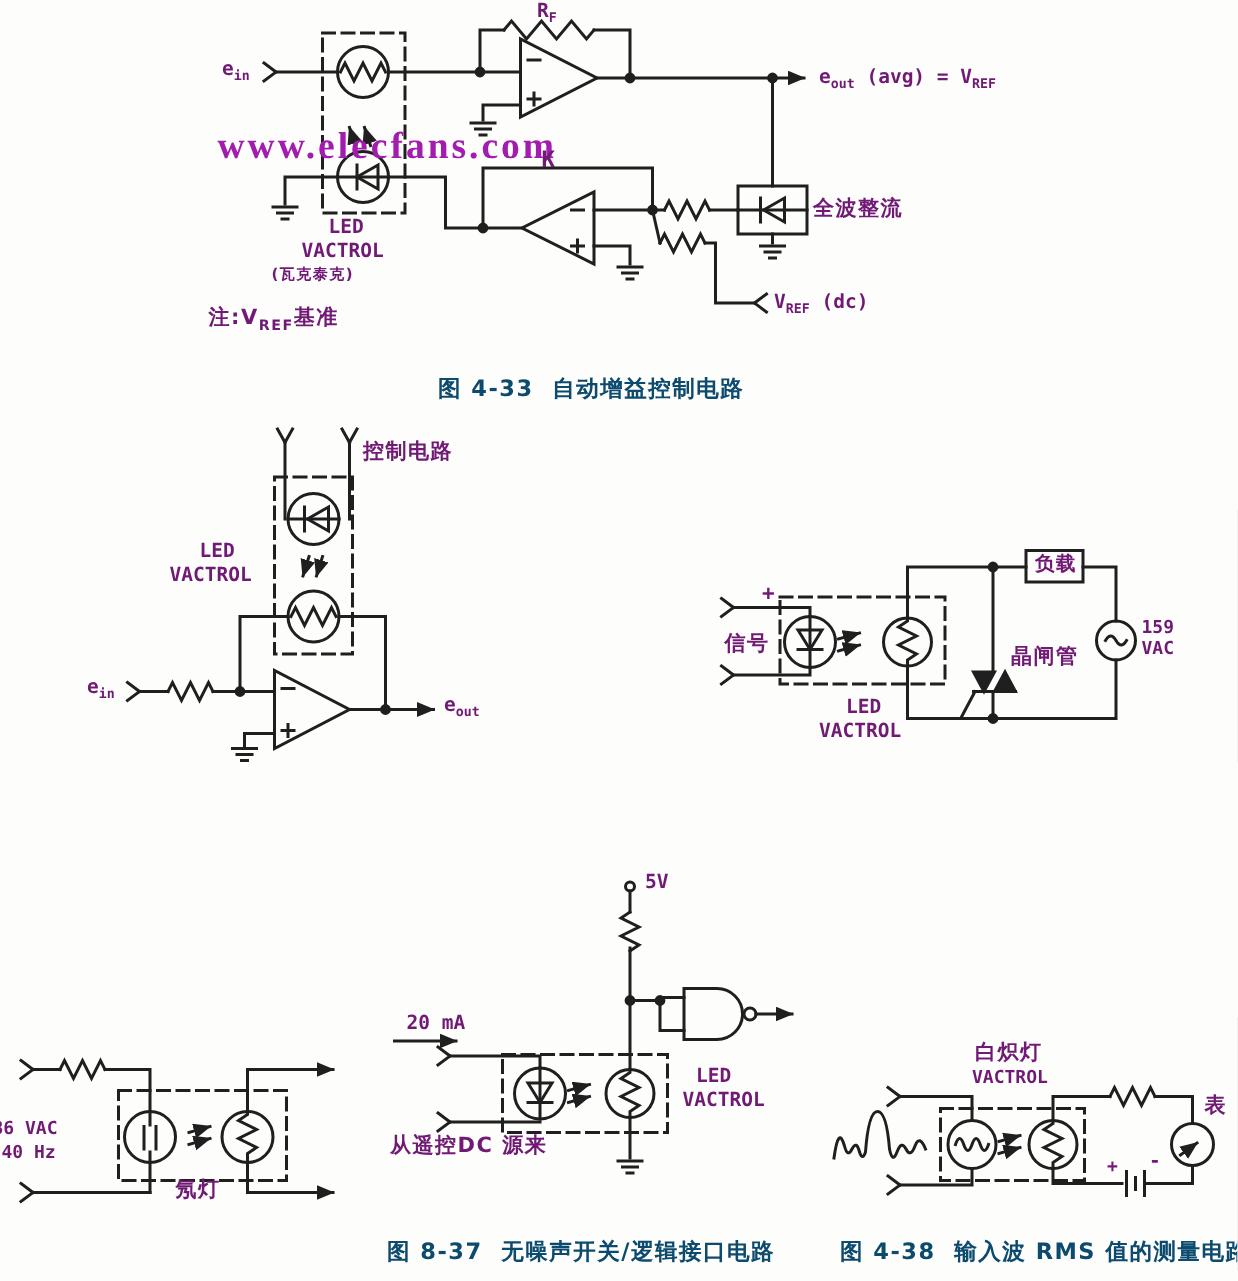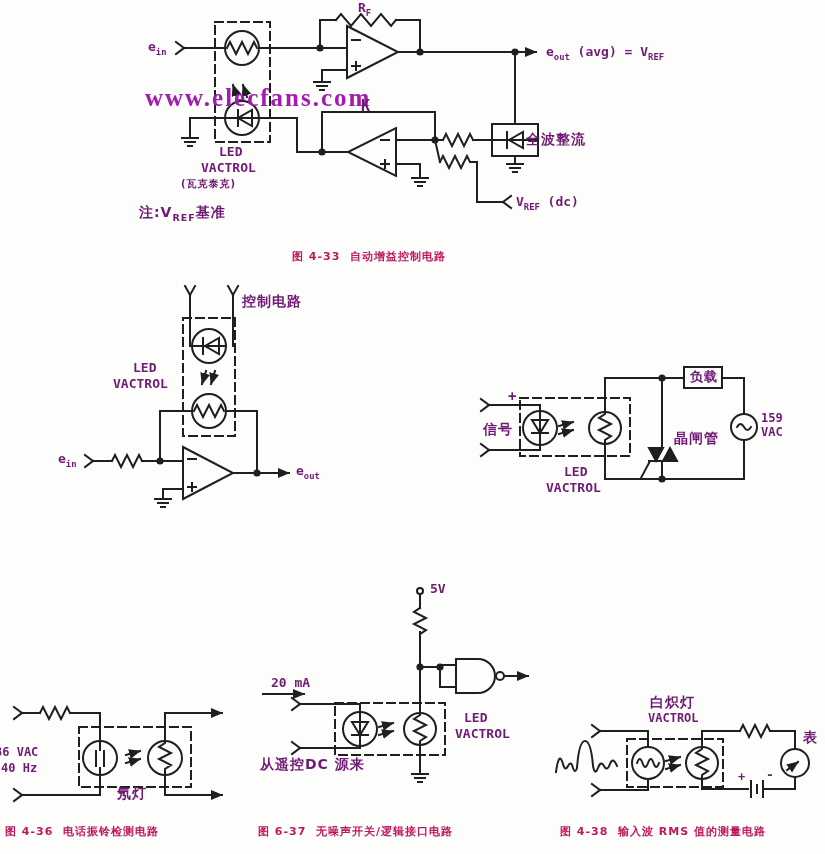--- a/index.html
+++ b/index.html
@@ -2,21 +2,21 @@
 <html><head>
 <meta charset="utf-8">
 <style>
   html,body{margin:0;padding:0;background:#e9e9e9;}
   #page{position:relative;width:825px;height:854px;background:#fdfdfb;overflow:hidden;
         font-family:"DejaVu Sans",sans-serif;}
   #art{position:absolute;left:0;top:0;}
   .t{position:absolute;color:#701a75;white-space:pre;line-height:1.15;}
   .mono{font-family:"DejaVu Sans Mono",monospace;font-weight:bold;font-size:13px;}
   .cn{font-family:"DejaVu Sans",sans-serif;font-weight:bold;font-size:14px;letter-spacing:1px;}
-  .cap{font-family:"DejaVu Sans",sans-serif;font-weight:bold;font-size:11px;letter-spacing:1px;color:#be185d;}
+  .cap{font-family:"DejaVu Sans",sans-serif;font-weight:bold;font-size:15px;letter-spacing:1px;color:#0c4a6e;}
   .wm{font-family:Liberation Serif, serif;font-weight:bold;font-size:25px;letter-spacing:2px;color:#a21caf;}
   sub{font-size:68%;line-height:0;}
   .s12{font-size:12px;} .s14{font-size:14px;} .s15{font-size:15px;}
 </style>
 </head>
 <body>
 
 <div id="page">
 
 <svg id="art" width="825" height="854" viewBox="0 0 825 854" stroke="#1f1f1f" stroke-width="2" fill="none" stroke-linecap="square">
@@ -212,21 +212,21 @@
     <path d="M763,789 H795"></path>
   </g>
 </svg>
 
 <div class="t wm" style="left:145px;top:84px">www.elecfans.com</div>
 
 <div class="t mono" style="left:148px;top:40px"><span>e</span><sub>in</sub></div>
 <div class="t mono" style="left:358px;top:1px"><span>R</span><sub>F</sub></div>
 <div class="t mono" style="left:546px;top:45px"><span>e</span><sub>out</sub><span> (avg) = V</span><sub>REF</sub></div>
 <div class="t mono s15" style="left:361px;top:98px">K</div>
-<div class="t cn" style="left:526px;top:131px">全波整流</div>
+<div class="t cn" style="left:542px;top:131px">全波整流</div>
 <div class="t mono" style="left:516px;top:195px"><span>V</span><sub>REF</sub><span> (dc)</span></div>
 <div class="t mono" style="left:219px;top:145px">LED</div>
 <div class="t mono" style="left:201px;top:161px">VACTROL</div>
 <div class="t cn" style="left:181px;top:178px;font-size:10px">(瓦克泰克)</div>
 <div class="t cn" style="left:139px;top:204px"><span>注:V</span><sub>REF</sub><span>基准</span></div>
 <div class="t cap" style="left:292px;top:251px">图 4-33  自动增益控制电路</div>
 
 <div class="t cn" style="left:242px;top:293px">控制电路</div>
 <div class="t mono" style="left:133px;top:361px">LED</div>
 <div class="t mono" style="left:113px;top:377px">VACTROL</div>
@@ -237,28 +237,27 @@
 <div class="t mono s14" style="left:508px;top:388px">+</div>
 <div class="t cn" style="left:690px;top:370px;font-size:13px">负载</div>
 <div class="t cn" style="left:674px;top:430px">晶闸管</div>
 <div class="t mono s12" style="left:761px;top:412px"><div>159</div><div>VAC</div></div>
 <div class="t mono" style="left:564px;top:465px">LED</div>
 <div class="t mono" style="left:546px;top:481px">VACTROL</div>
 
 <div class="t mono s12" style="left:-5px;top:746px">86 VAC</div>
 <div class="t mono s12" style="left:1px;top:762px">40 Hz</div>
 <div class="t cn" style="left:117px;top:785px">氖灯</div>
-<div class="t cap" style="left:5px;top:826px">图 4-36  电话振铃检测电路</div>
 
 <div class="t mono" style="left:430px;top:582px">5V</div>
 <div class="t mono" style="left:271px;top:676px">20 mA</div>
 <div class="t cn" style="left:260px;top:756px">从遥控DC 源来</div>
 <div class="t mono" style="left:464px;top:711px">LED</div>
 <div class="t mono" style="left:455px;top:727px">VACTROL</div>
-<div class="t cap" style="left:258px;top:826px">图 6-37  无噪声开关/逻辑接口电路</div>
+<div class="t cap" style="left:258px;top:826px">图 8-37  无噪声开关/逻辑接口电路</div>
 
 <div class="t cn" style="left:650px;top:694px">白炽灯</div>
 <div class="t mono s12" style="left:648px;top:712px">VACTROL</div>
 <div class="t cn" style="left:803px;top:729px">表</div>
 <div class="t mono s12" style="left:738px;top:771px">+</div>
 <div class="t mono" style="left:766px;top:768px">-</div>
 <div class="t cap" style="left:560px;top:826px">图 4-38  输入波 RMS 值的测量电路</div>
 
 </div>
 

